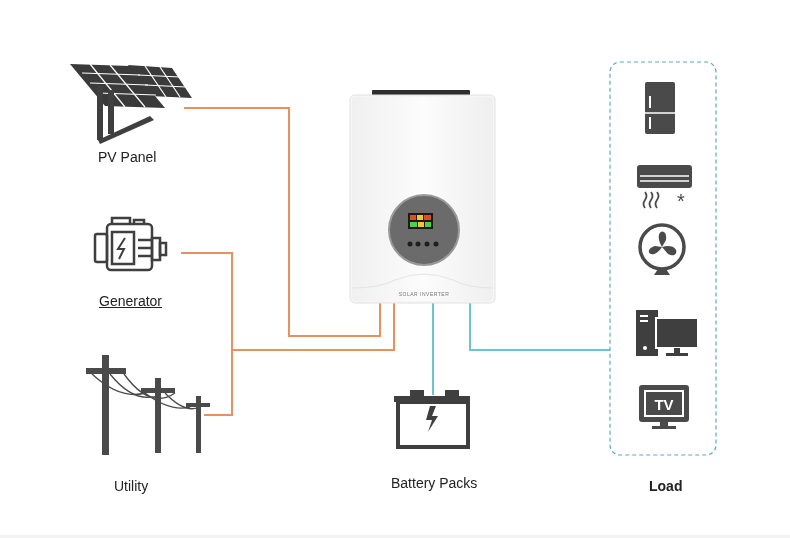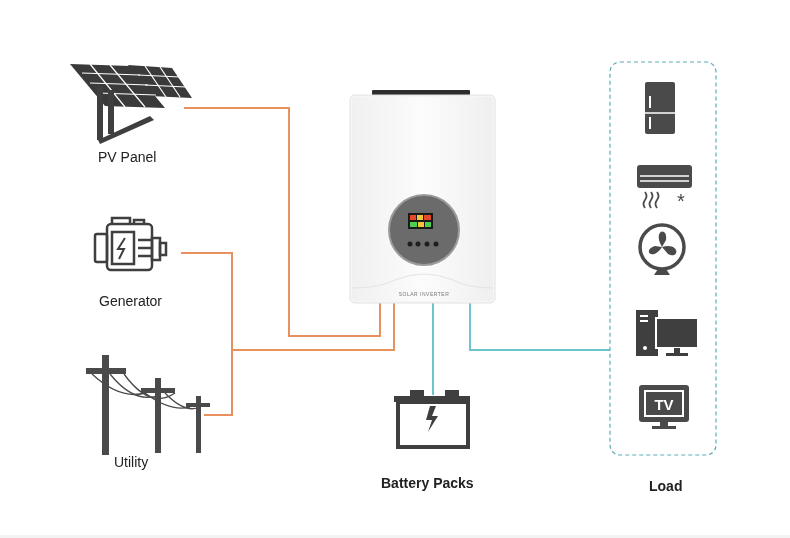--- a/index.html
+++ b/index.html
@@ -146,18 +146,18 @@
     <rect x="639" y="385" width="50" height="37" rx="3" fill="#4a4a4a"></rect>
     <rect x="644" y="390" width="40" height="27" fill="#fff"></rect>
     <rect x="646" y="392" width="36" height="23" fill="#4a4a4a"></rect>
     <text x="664" y="410" font-size="15" font-weight="bold" fill="#fff" text-anchor="middle" font-family="Liberation Sans, sans-serif">TV</text>
     <rect x="660" y="422" width="8" height="4" fill="#4a4a4a"></rect>
     <rect x="652" y="426" width="24" height="3" fill="#4a4a4a"></rect>
   </g>
 </svg>
 
   <div class="label" style="left:98px;top:149px;">PV Panel</div>
-  <div class="label" style="left:99px;top:293px;">Generator</div>
-  <div class="label" style="left:114px;top:454px;">Utility</div>
-  <div class="label" style="left:381px;top:475px;font-weight:bold;">Battery Packs</div>
+  <div class="label" style="left:99px;top:293px;text-decoration:underline;">Generator</div>
+  <div class="label" style="left:114px;top:478px;">Utility</div>
+  <div class="label" style="left:391px;top:475px;">Battery Packs</div>
   <div class="label" style="left:649px;top:478px;font-weight:bold;">Load</div>
   <div class="bottom-band"></div>
 </div>
 
 </body></html>

